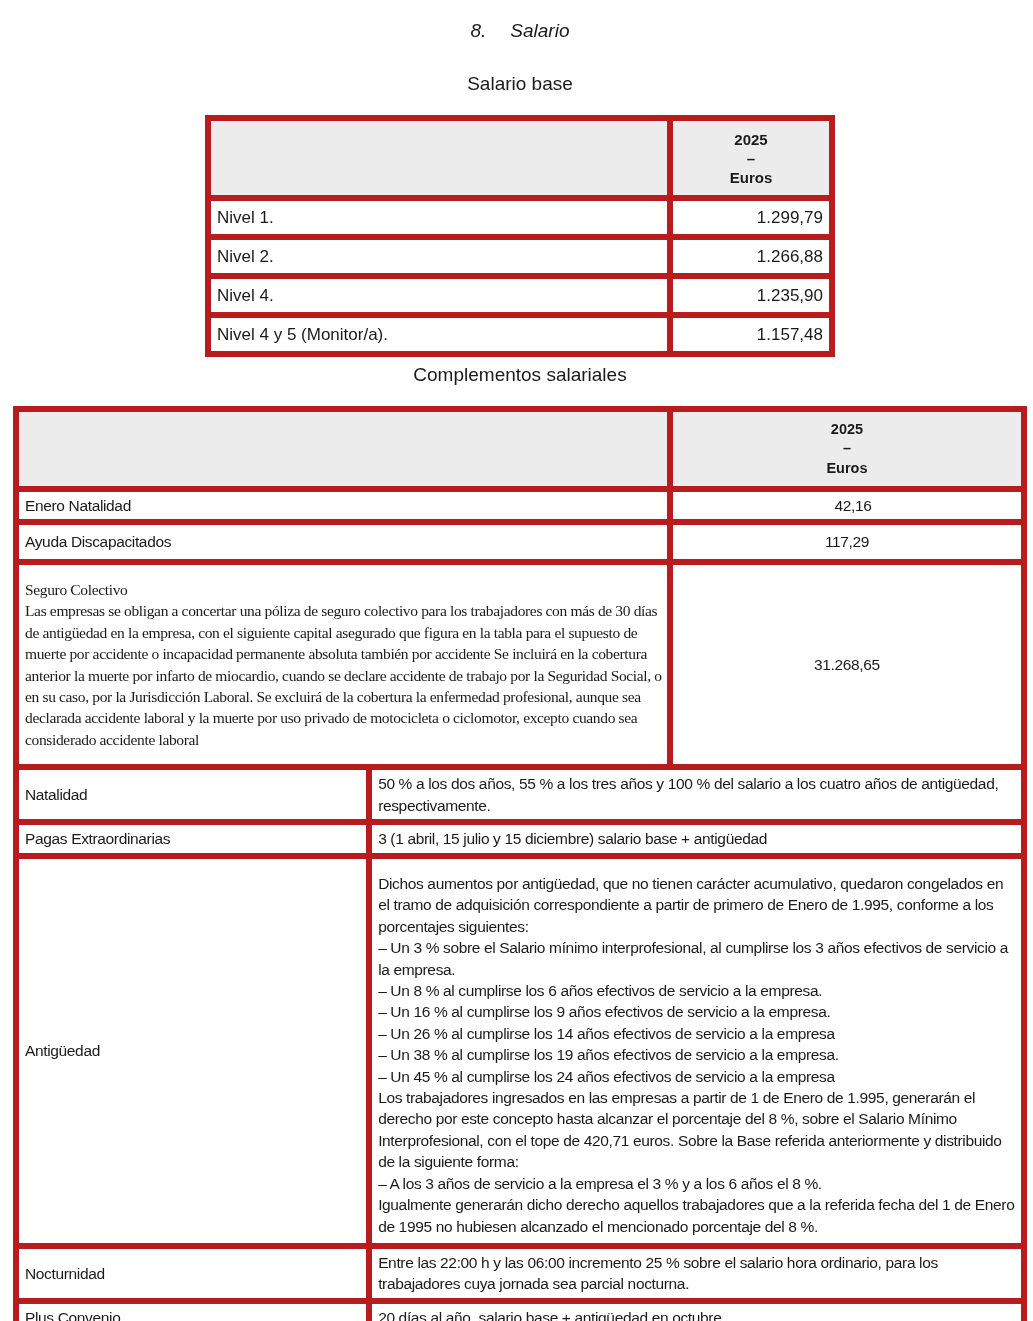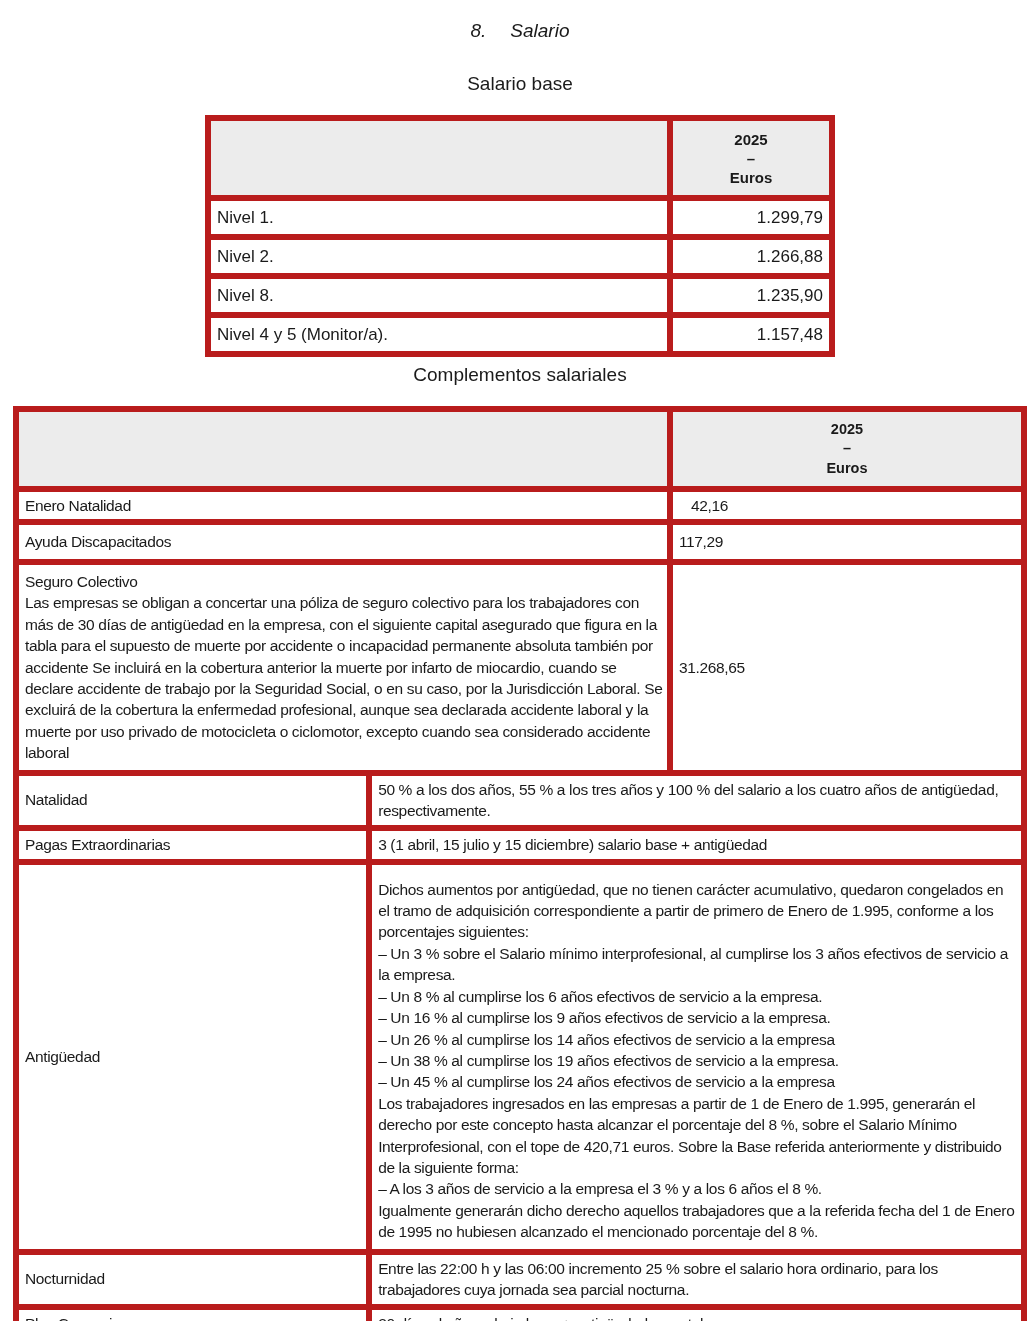--- a/index.html
+++ b/index.html
@@ -20,21 +20,21 @@
   th { background: #ececec; font-weight: bold; }
   
   #t1 { left: 205px; top: 115px; width: 630px; font-size: 17px; }
   #t1 th { height: 74px; font-size: 15px; line-height: 19px; text-align: center; }
   #t1 td { height: 33px; }
   #t1 td.v { text-align: right; width: 144px; }
   
   #t2 { left: 13px; top: 406px; width: 1014px; font-size: 15.5px; line-height: 21.4px; letter-spacing: -0.35px; }
   #t2 th { height: 74px; font-size: 14.5px; line-height: 19.5px; text-align: center; letter-spacing: 0; }
   #t2 td { padding: 0 6px; }
-  #t2 td.v { }
+  #t2 td.v { text-align: center; }
   .pre { white-space: pre-line; }
 </style>
 </head>
 <body>
 
 <h2 class="sec-title">
   <span class="num">8.</span><span>Salario</span>
 </h2>
 
 <h3 class="tbl-title" style="top:73px;width:1040px;">Salario base</h3>
@@ -51,21 +51,21 @@
   </tr>
   <tr>
     <td>Nivel 1.</td>
     <td class="v">1.299,79</td>
   </tr>
   <tr>
     <td>Nivel 2.</td>
     <td class="v">1.266,88</td>
   </tr>
   <tr>
-    <td>Nivel 8.</td>
+    <td>Nivel 4.</td>
     <td class="v">1.235,90</td>
   </tr>
   <tr>
     <td>Nivel 4 y 5 (Monitor/a).</td>
     <td class="v">1.157,48</td>
   </tr>
 </tbody>
   </table>
 
 <h3 class="tbl-title" style="top:364px;width:1040px;">Complementos salariales</h3>
@@ -87,21 +87,21 @@
   </tr>
   <tr style="height:33px;">
     <td colspan="2">Enero Natalidad</td>
     <td class="v" style="padding-left:18px;">42,16</td>
   </tr>
   <tr style="height:40px;">
     <td colspan="2">Ayuda Discapacitados</td>
     <td class="v">117,29</td>
   </tr>
   <tr style="height:205px;">
-    <td colspan="2" style="padding-top:6px;padding-bottom:6px;padding-right:2px;">
+    <td colspan="2" style="padding-top:6px;padding-bottom:6px;padding-right:2px;font-family:Liberation Serif, serif;">
       <div>Seguro Colectivo</div>
       <div>Las empresas se obligan a concertar una póliza de seguro colectivo para los trabajadores con más de 30 días de antigüedad en la empresa, con el siguiente capital asegurado que figura en la tabla para el supuesto de muerte por accidente o incapacidad permanente absoluta también por accidente Se incluirá en la cobertura anterior la muerte por infarto de miocardio, cuando se declare accidente de trabajo por la Seguridad Social, o en su caso, por la Jurisdicción Laboral. Se excluirá de la cobertura la enfermedad profesional, aunque sea declarada accidente laboral y la muerte por uso privado de motocicleta o ciclomotor, excepto cuando sea considerado accidente laboral</div>
     </td>
     <td class="v">31.268,65</td>
   </tr>
   <tr style="height:55px;">
     <td>Natalidad</td>
     <td colspan="2">50 % a los dos años, 55 % a los tres años y 100 % del salario a los cuatro años de antigüedad, respectivamente.</td>
   </tr>
   <tr style="height:34px;">

